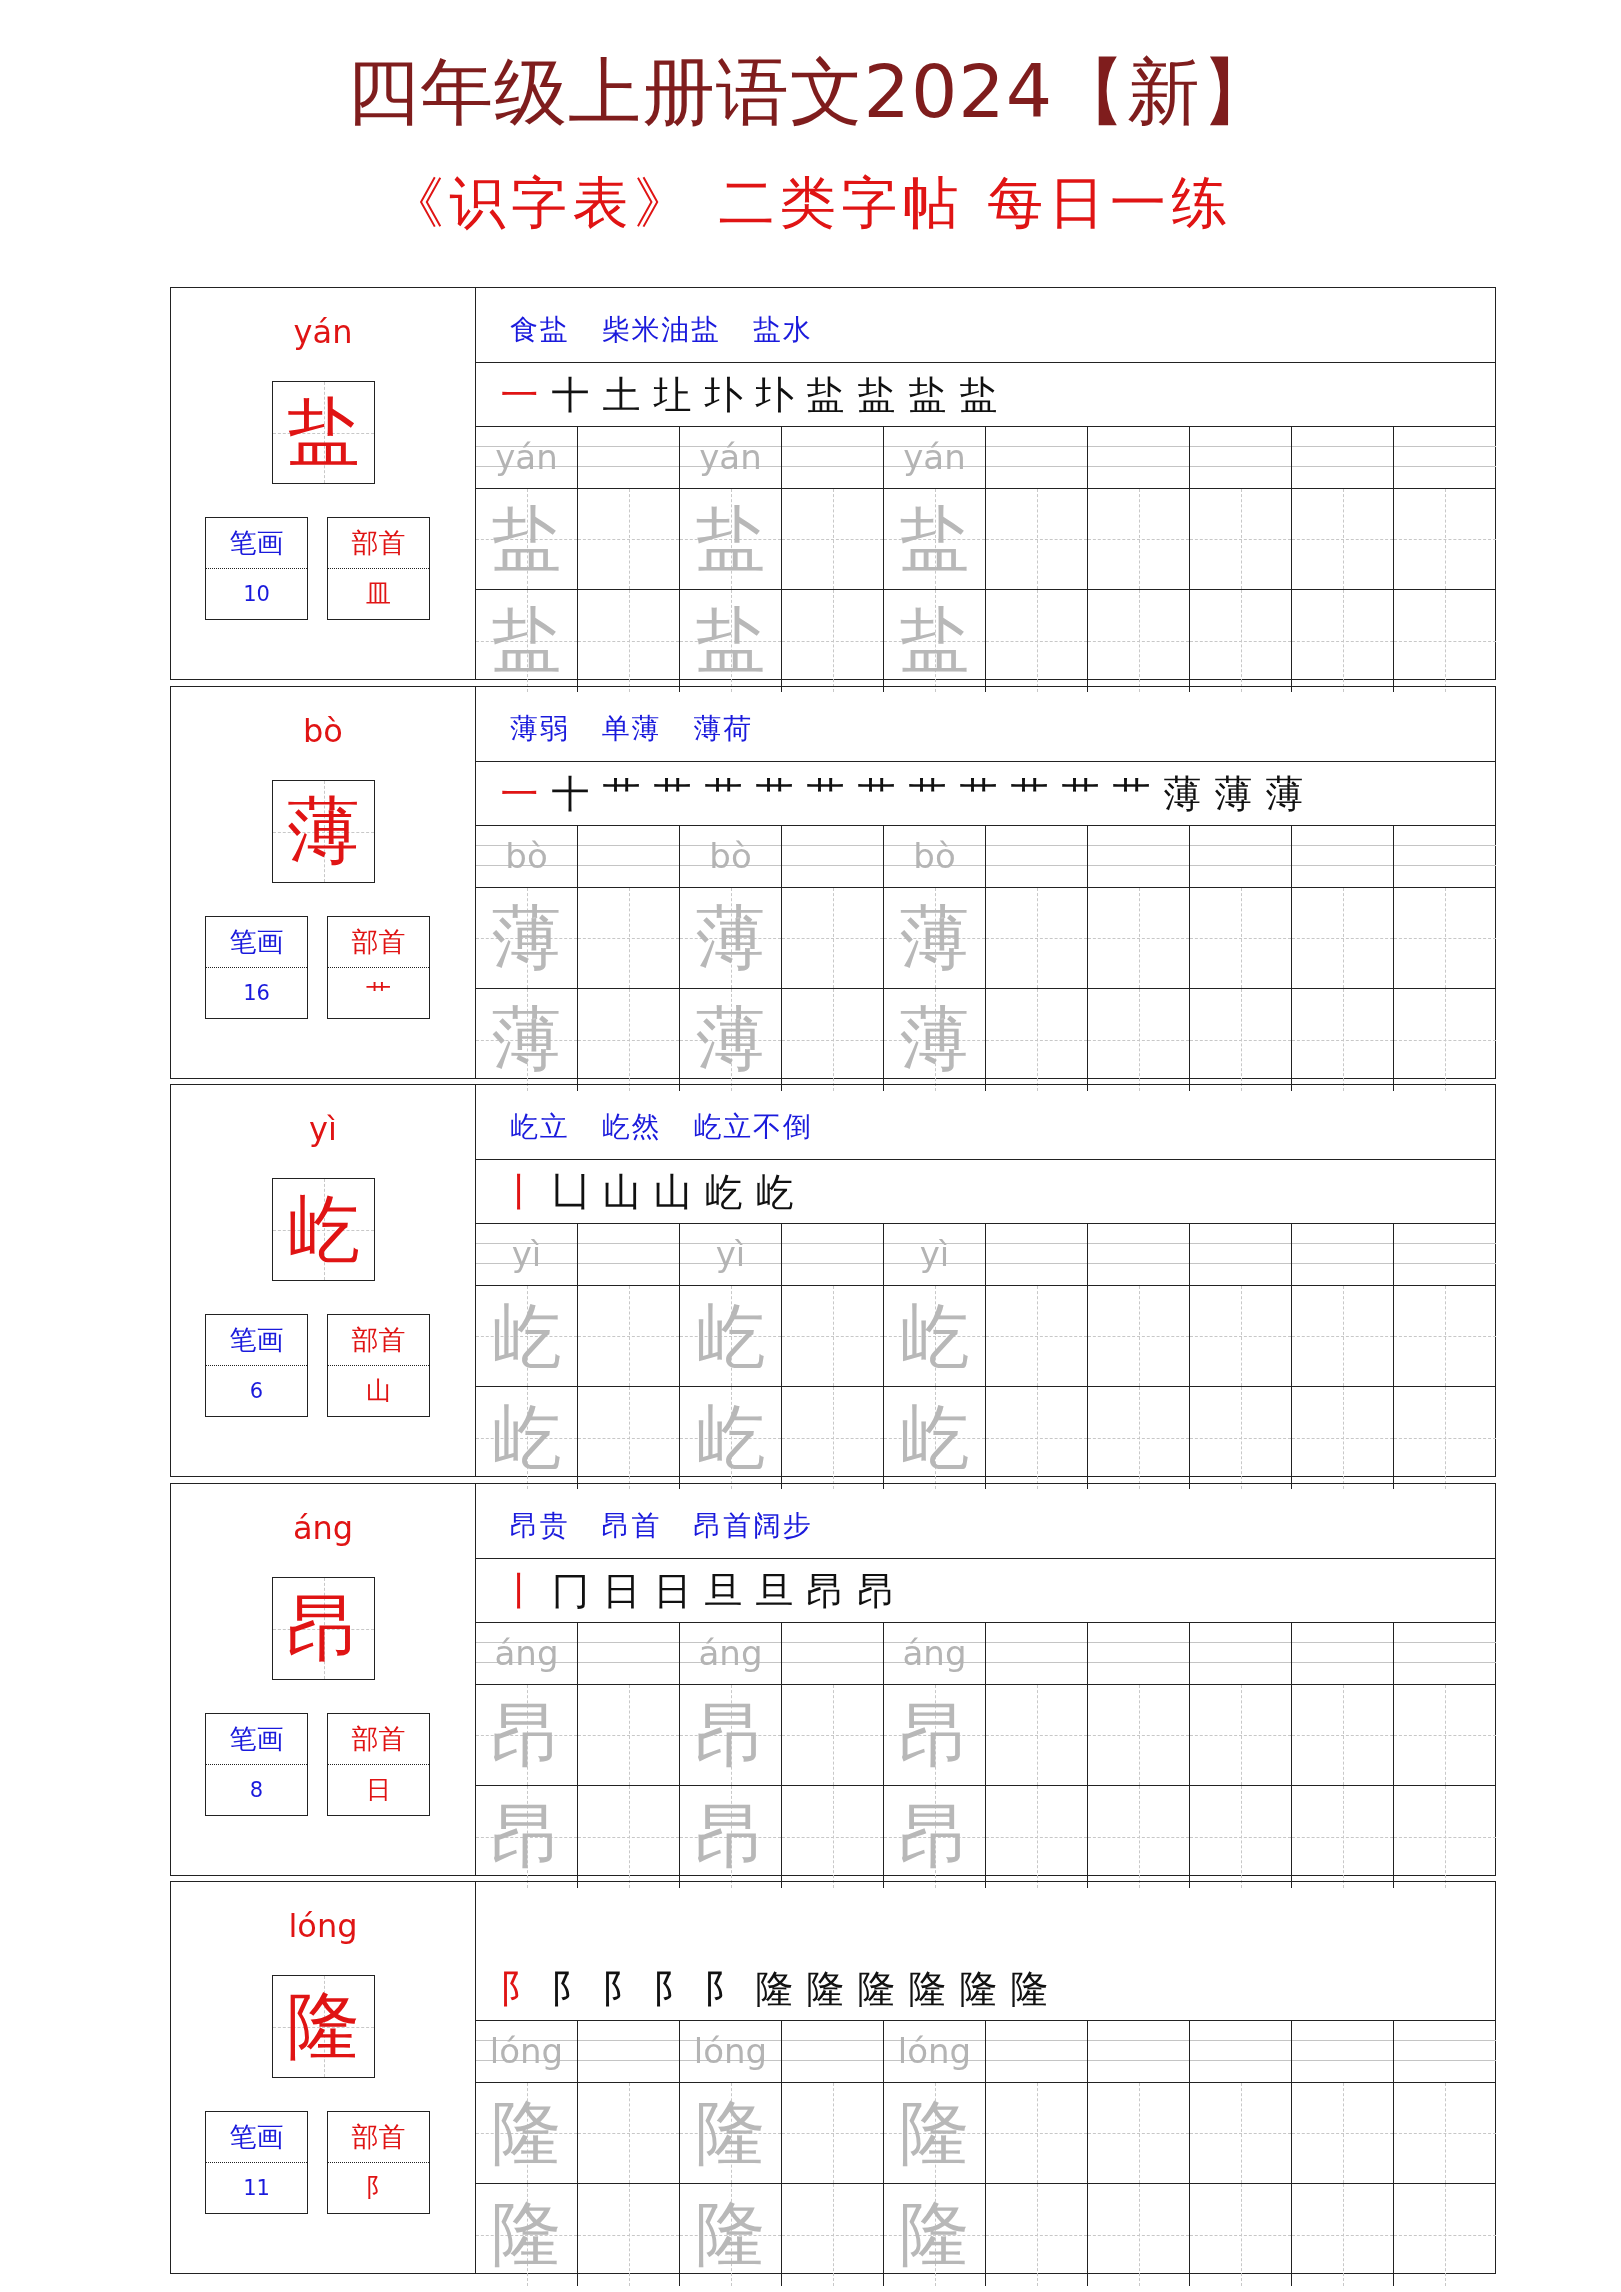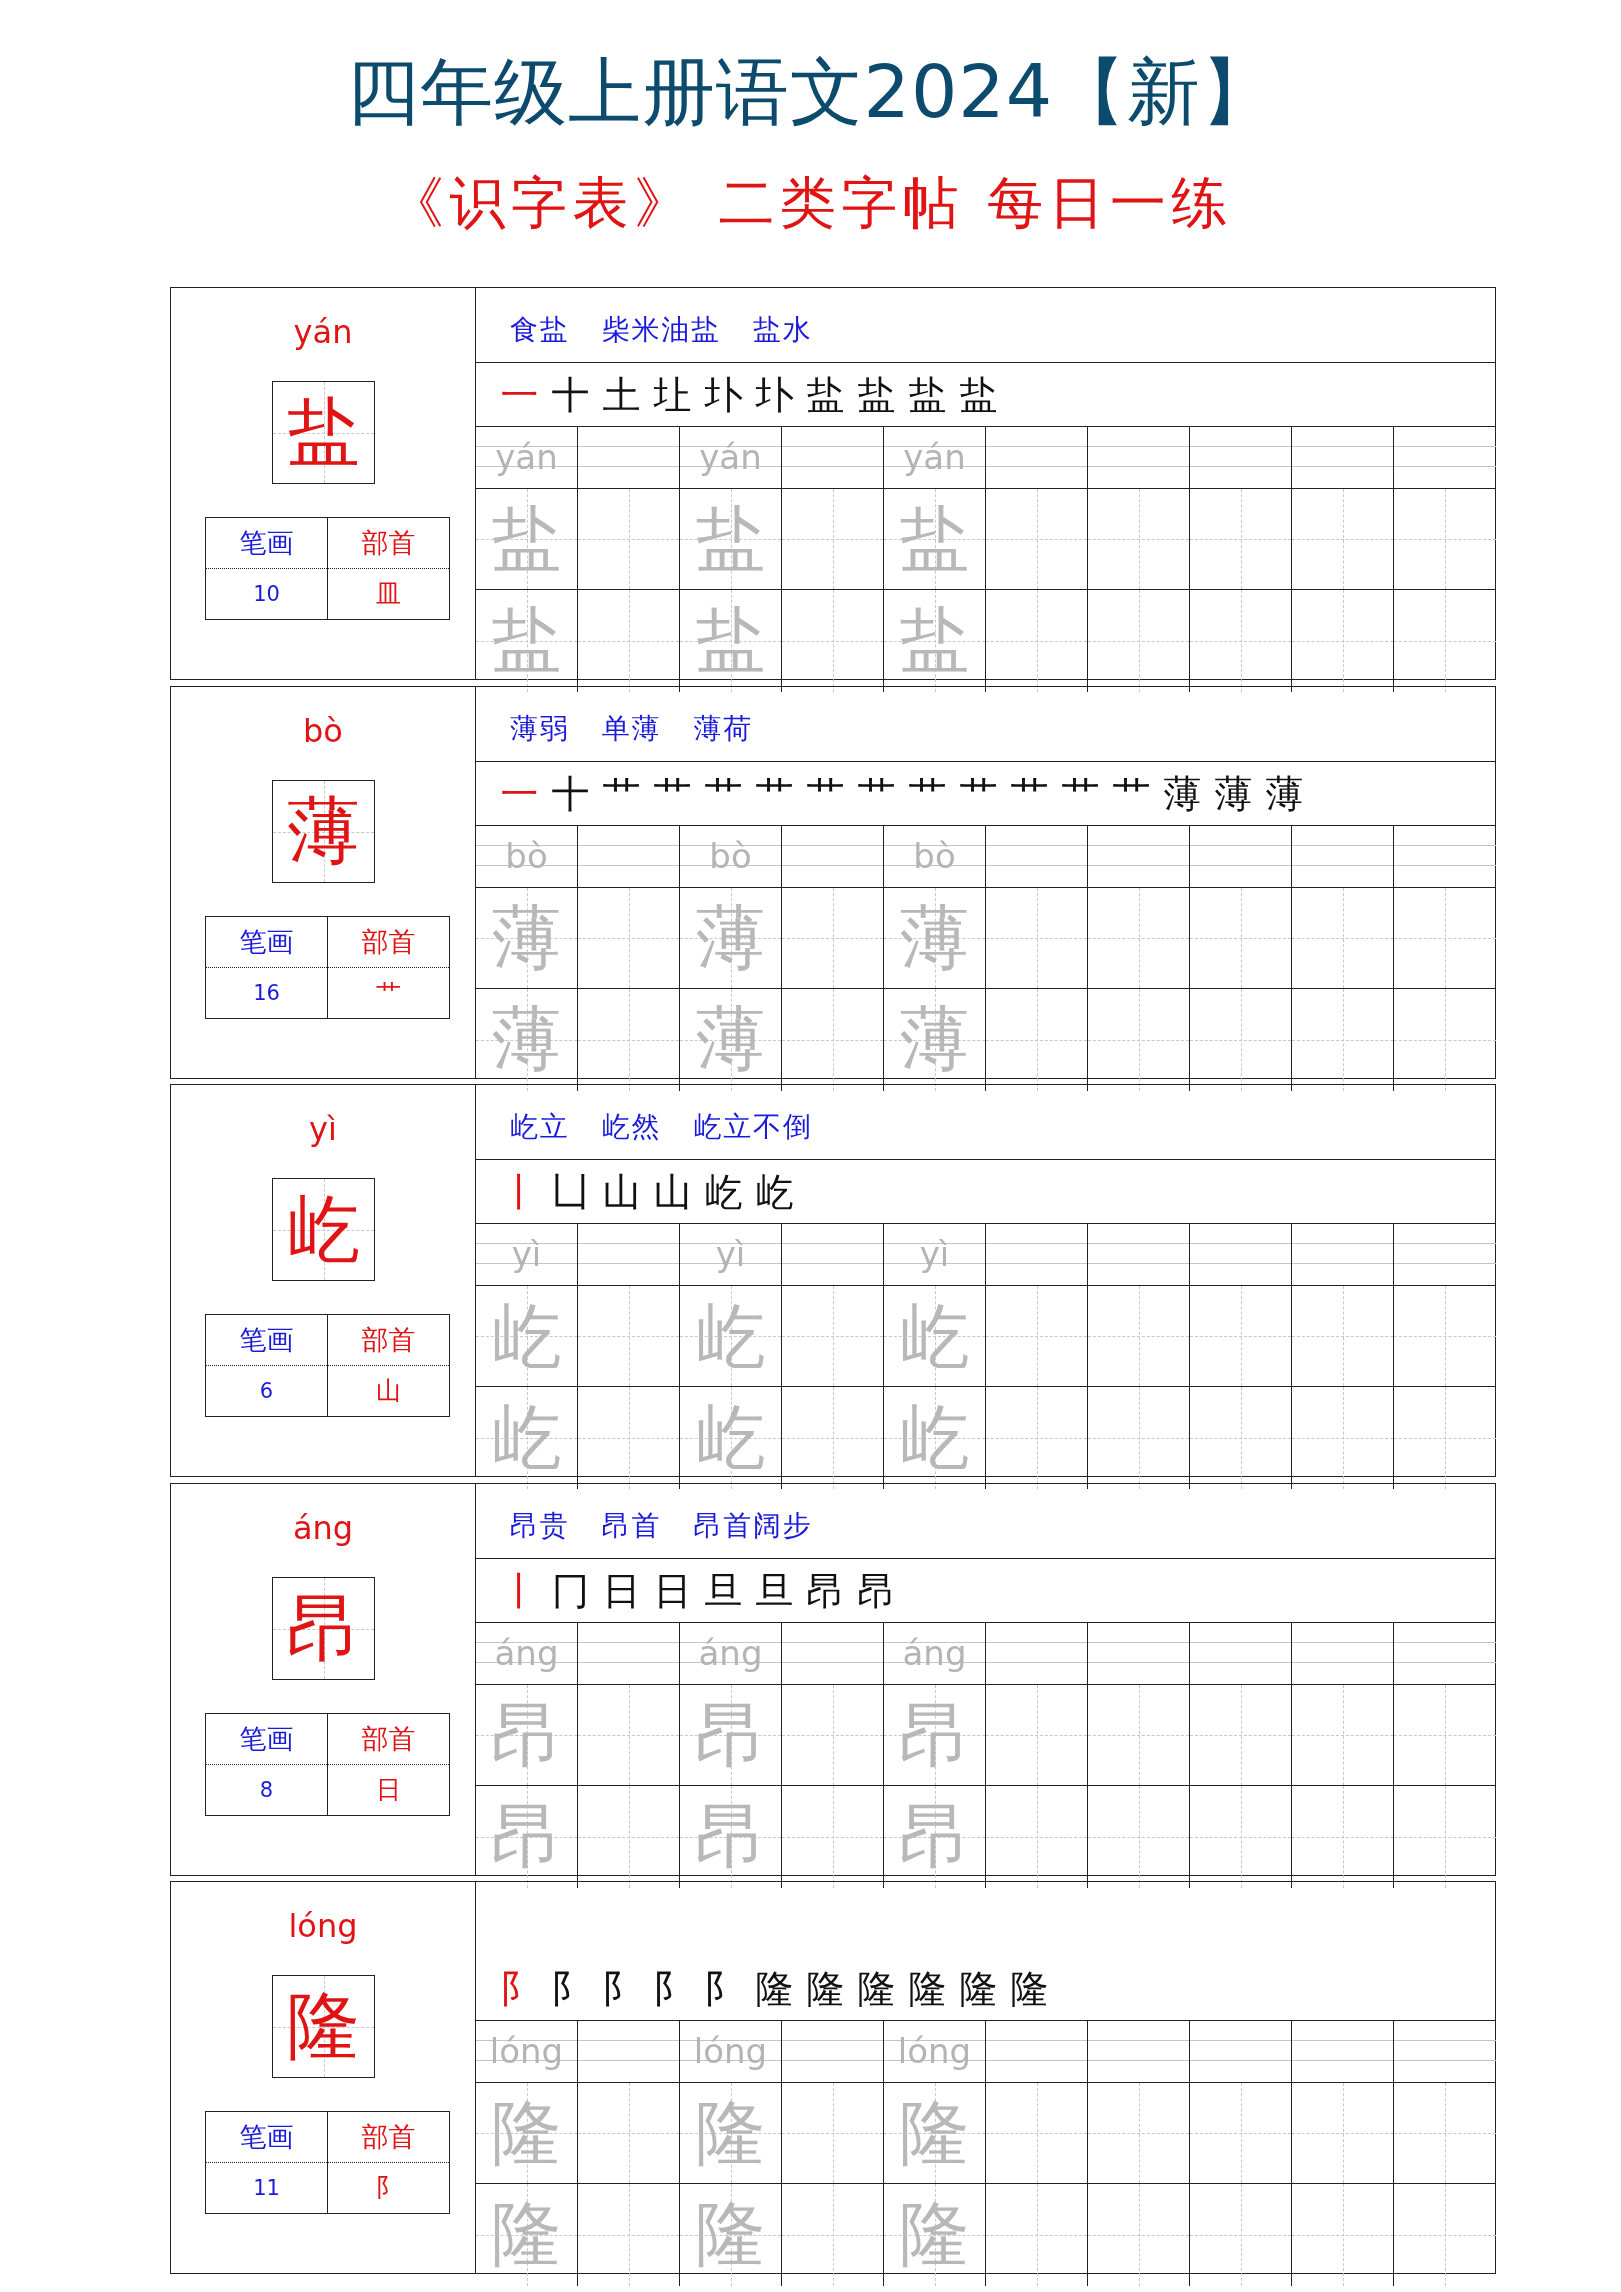--- a/index.html
+++ b/index.html
@@ -1,35 +1,35 @@
 <!DOCTYPE html>
 <html style="font-size:14.3px"><head>
 <meta charset="utf-8">
 <style>
   html, body { margin:0; padding:0; background:#ffffff; }
   body { width:1621px; height:2293px; position:relative; overflow:hidden;
          font-family:"DejaVu Sans", "Liberation Sans", sans-serif; }
   .title { position:absolute; left:0; width:1621px; top:47px; height:90px; line-height:90px;
-           text-align:center; color:#0c4a6e; font-size:73px; letter-spacing:0.9px;
+           text-align:center; color:#7f1d1d; font-size:73px; letter-spacing:0.9px;
            font-family:"DejaVu Sans", sans-serif; }
   .subtitle { position:absolute; left:0; width:1621px; top:167px; height:72px; line-height:72px;
               text-align:center; color:#e01414; font-size:56px; letter-spacing:5.4px;
               font-family:"DejaVu Serif", serif; }
   .sheet { position:absolute; left:149px; top:287px; width:1326px; }
   .block { position:absolute; left:0; width:1326px; height:393px;margin-left:21px; }
   .block .outer { position:absolute; inset:0; border:1.8px solid #222; box-sizing:border-box; }
   .left { position:absolute; left:0; top:0; width:306px; height:393px; border-right:1.8px solid #222; box-sizing:border-box; }
   .left .py { position:absolute; left:0; width:306px; top:23px; height:45px; line-height:45px; text-align:center;
               color:#e01414; font-size:32px; font-family:"DejaVu Sans", sans-serif; }
   .left .bigbox { position:absolute; left:102px; top:94px; width:103px; height:103px; border:1.8px solid #222; box-sizing:border-box; }
   .left .bigbox .h { position:absolute; left:0; right:0; top:50%; border-top:1.8px dashed #c8c8c8; }
   .left .bigbox .v { position:absolute; top:0; bottom:0; left:50%; border-left:1.8px dashed #c8c8c8; }
   .left .bigbox .ch { position:absolute; inset:0; text-align:center; line-height:99px; font-size:73px;
                       color:#e01414; font-family:"DejaVu Serif", serif; }
-  .info { position:absolute; top:230px; width:123px; height:103px; border:1.8px solid #222; box-sizing:border-box; }
+  .info { position:absolute; top:230px; width:103px; height:103px; border:1.8px solid #222; box-sizing:border-box; }
   .info.stroke { left:35px; }
   .info.radical { left:157px; }
   .info .lbl { position:absolute; left:0; right:0; top:0; height:50px; line-height:50px; text-align:center; font-size:27px;
                font-family:"DejaVu Serif", serif; }
   .info .sep { position:absolute; left:0; right:0; top:50px; border-top:1.8px dotted #222; }
   .info .val { position:absolute; left:0; right:0; top:52px; height:48px; line-height:48px; text-align:center; font-size:21px; }
   .info.stroke .lbl, .info.stroke .val { color:#1a1adc; }
   .info.radical .lbl, .info.radical .val { color:#e01414; }
   .info.radical .val { font-family:"DejaVu Serif", serif; font-size:25px; }
 

